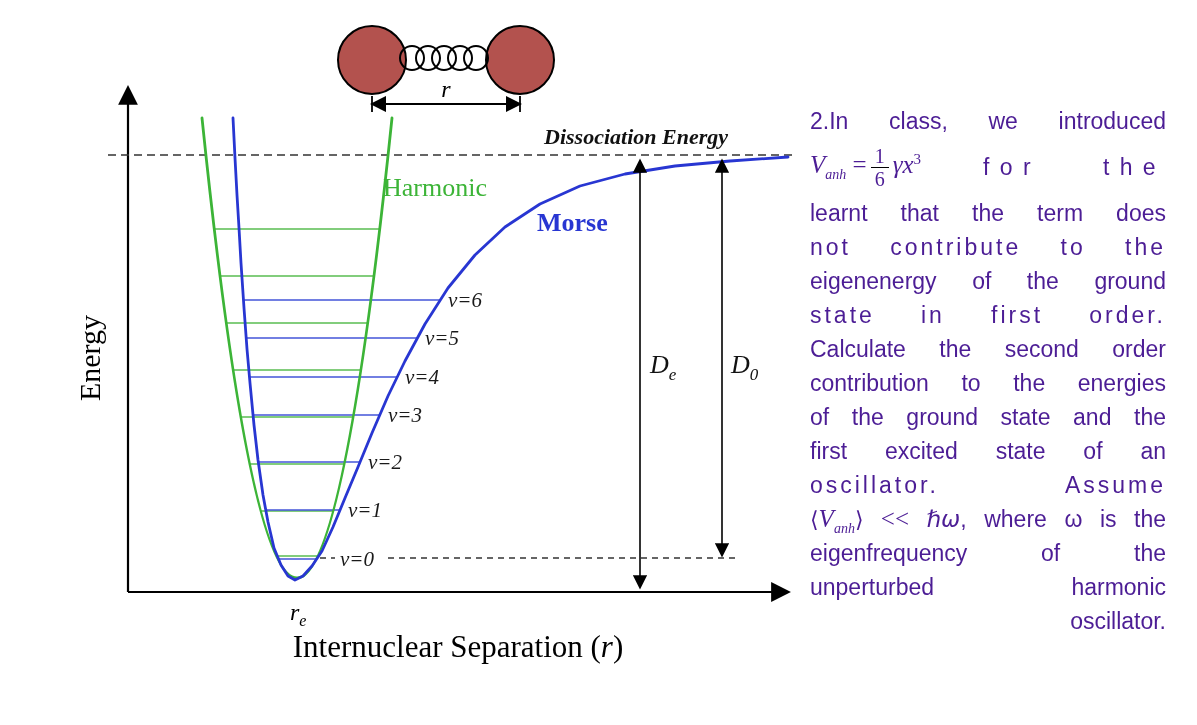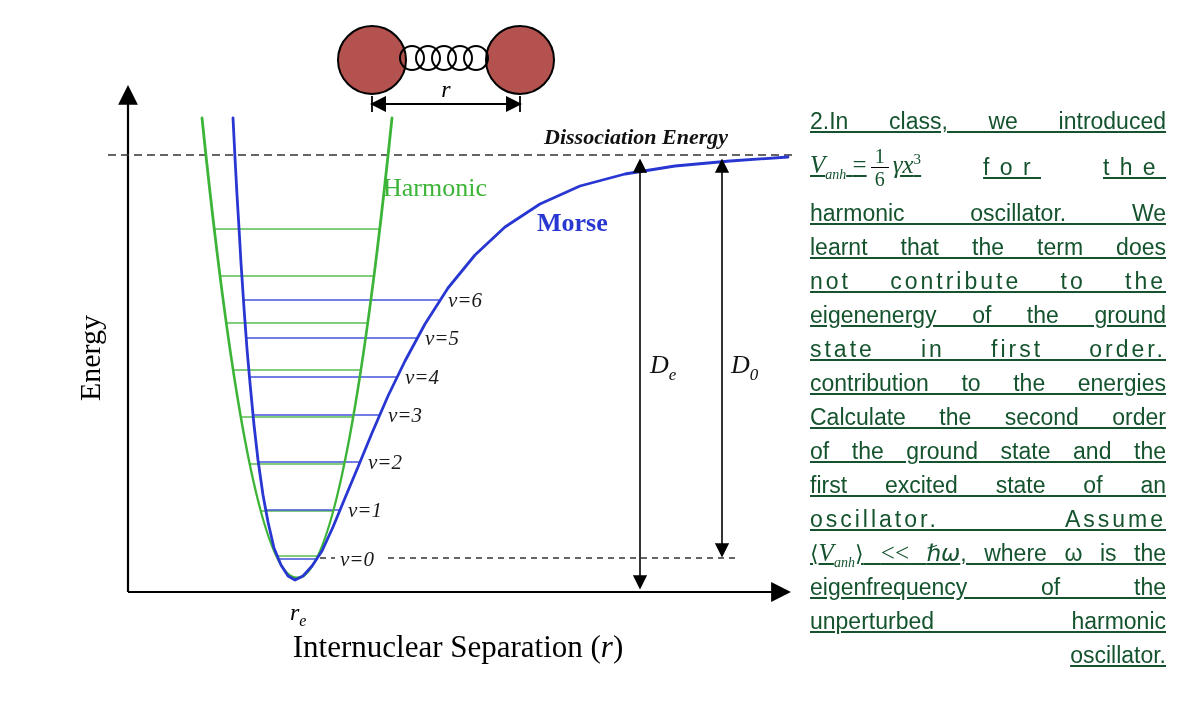--- a/index.html
+++ b/index.html
@@ -26,21 +26,21 @@
   .vlabel{font:italic 21px "Liberation Serif",serif;fill:#1a1a1a;}
   .math-label{font:italic 26px "Liberation Serif",serif;fill:#111;}
   .sub{font-size:17px;}
   .subsm{font-size:16px;}
   .rlabel{font:italic 24px "Liberation Serif",serif;fill:#000;}
   .spring{fill:none;stroke:#000;stroke-width:2;}
   .ballstroke{stroke:#000;stroke-width:2;}
   
   .problem{
     position:absolute;left:810px;top:104px;width:356px;
-    font-size:23px;line-height:34px;color:#14532d;text-decoration:underline;
+    font-size:23px;line-height:34px;color:#4c1d95;
   }
   .pline{height:34px;overflow:hidden;text-align:justify;}
   .pline::after{content:"";display:inline-block;width:100%;}
   .pline.last{text-align:right;}
   .pline.last::after{content:none;}
   .pline.ls{letter-spacing:0.13em;}
   .formula-line{display:flex;align-items:center;justify-content:space-between;height:58px;overflow:visible;text-align:left;}
   .formula-line::after{content:none;}
   .math{font-family:"Liberation Serif",serif;font-size:25px;white-space:nowrap;}
   .math .mi{font-style:italic;}
@@ -146,27 +146,26 @@
 
   <div class="formula-line">
     <span class="math"><span class="mi">V</span><sub>anh</sub> <span>=</span><span class="frac">
           <span class="num">1</span>
           <span class="den">6</span>
         </span><span class="mi">γx</span><sup>3</sup></span>
     <span class="spread">for</span>
     <span class="spread">the</span>
   </div>
 
-  <div class="pline">harmonic oscillator. We</div>
   <div class="pline">learnt that the term does</div>
   <div class="pline ls">not contribute to the</div>
   <div class="pline">eigenenergy of the ground</div>
   <div class="pline ls">state in first order.</div>
+  <div class="pline">Calculate the second order</div>
   <div class="pline">contribution to the energies</div>
-  <div class="pline">Calculate the second order</div>
   <div class="pline">of the ground state and the</div>
   <div class="pline">first excited state of an</div>
   <div class="pline ls">oscillator. Assume</div>
 
   <div class="pline"><span class="math"><span class="bracket">⟨</span><span class="mi">V</span><sub>anh</sub><span class="bracket">⟩</span> <span>&lt;&lt;</span> <span class="hbar">ℏω</span></span><span>, where ω is the</span></div>
 
   <div class="pline">eigenfrequency of the</div>
   <div class="pline">unperturbed harmonic</div>
   <div class="pline last">oscillator.</div>
 </div>

